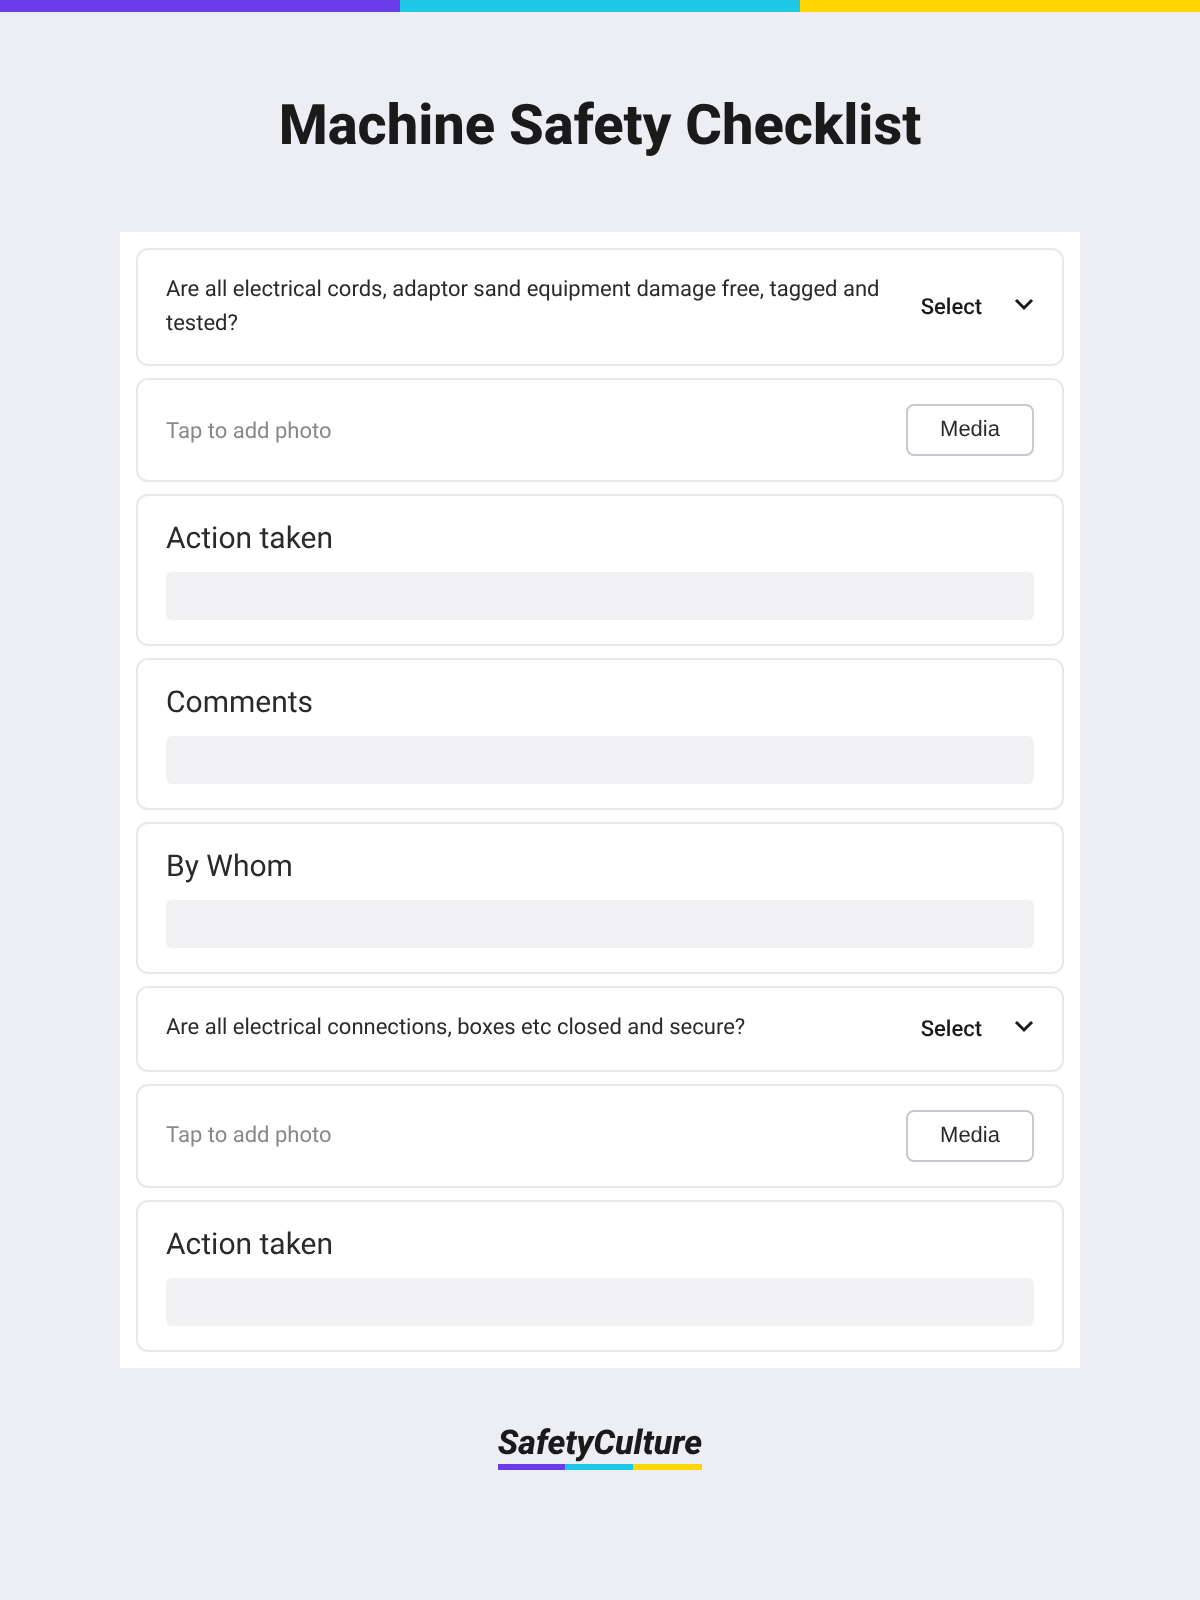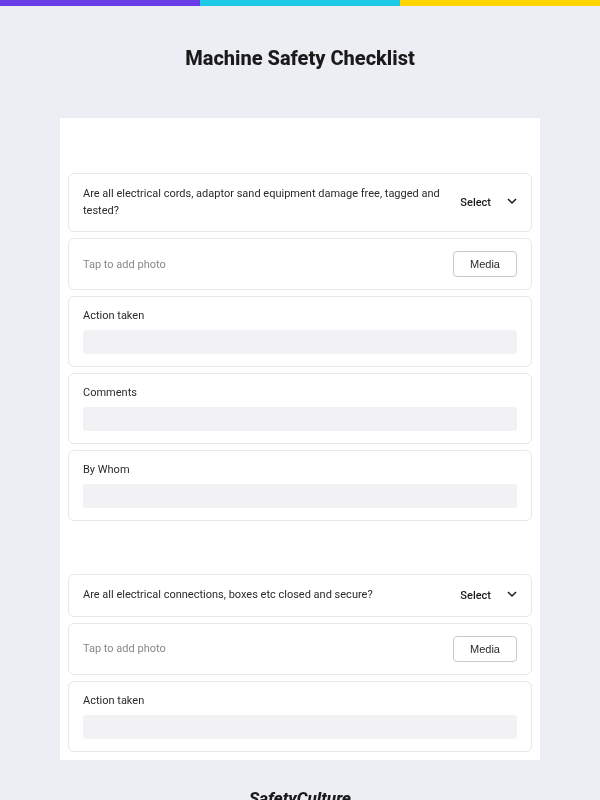--- a/index.html
+++ b/index.html
@@ -12,45 +12,44 @@
     }
     .top-bar {
       height: 6px;
       display: flex;
     }
     .top-bar-purple { background: #6a3de8; flex: 1; }
     .top-bar-cyan { background: #1ec9e8; flex: 1; }
     .top-bar-yellow { background: #ffd600; flex: 1; }
     .page-title {
       text-align: center;
-      font-size: 20px;
+      font-size: 28px;
       font-weight: 800;
       color: #1a1a1a;
-      padding: 40px 20px 48px;
+      padding: 40px 20px 37px;
     }
     .form-container {
       background: #fff;
       margin: 0 60px;
       padding: 8px;
       display: flex;
       flex-direction: column;
       gap: 6px;
     }
     .card {
       border: 1px solid #e8e8ec;
       border-radius: 6px;
       padding: 12px 14px;
       background: #fff;
     }
     .question-card {
       display: flex;
       justify-content: space-between;
       align-items: center;
       gap: 12px;
-      margin-top: 47px;
     }
     .question-text {
       font-size: 11px;
       color: #2a2a2a;
       line-height: 1.5;
       flex: 1;
     }
     .select-dropdown {
       display: flex;
       gap: 16px;
@@ -83,21 +82,21 @@
       background: #fff;
       cursor: pointer;
       text-align: center;
     }
     .input-card {
       display: flex;
       flex-direction: column;
       gap: 8px;
     }
     .input-label {
-      font-size: 11px;
+      font-size: 15px;
       color: #2a2a2a;
     }
     .input-field {
       background: #f2f2f5;
       border: none;
       border-radius: 3px;
       height: 24px;
       width: 100%;
     }
     .footer {

